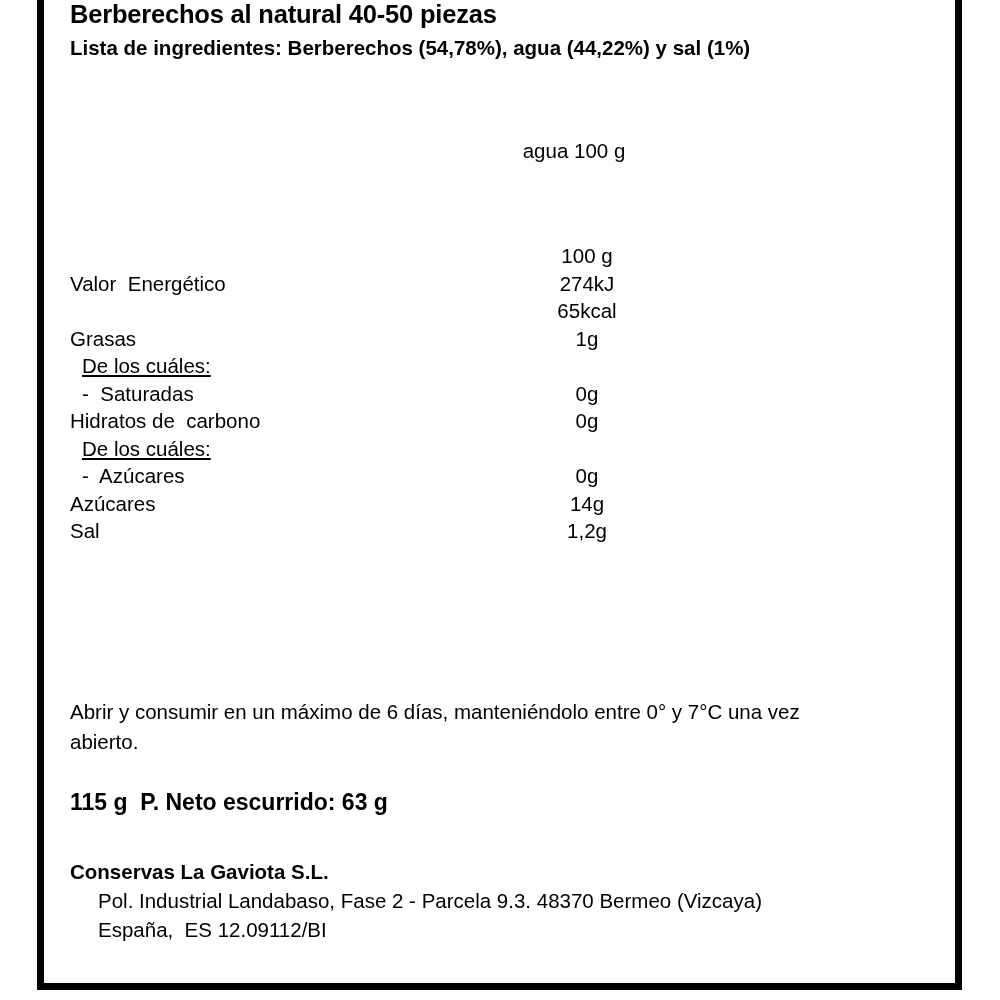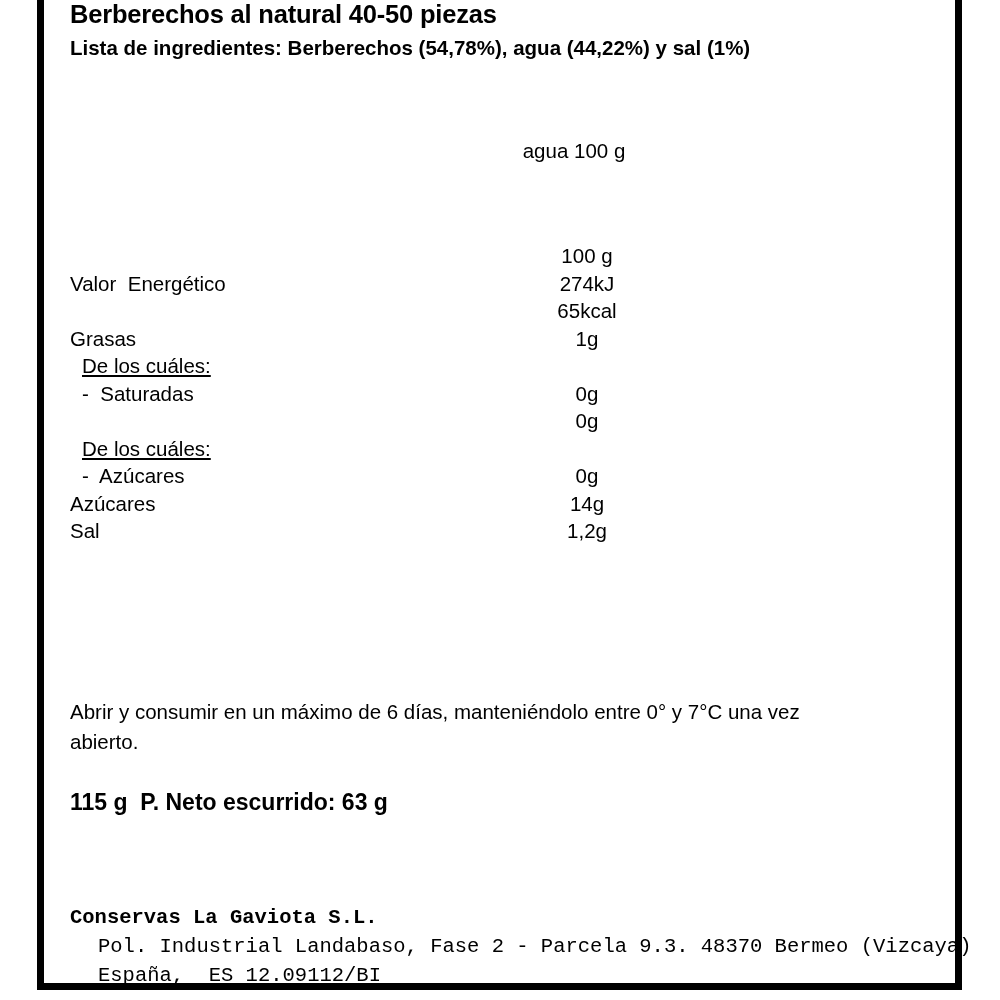--- a/index.html
+++ b/index.html
@@ -115,23 +115,22 @@
     top: 795px;
     font-size: 23px;
     font-weight: bold;
     white-space: pre;
   }
 
   
   .maker {
     position: absolute;
     left: 26px;
-    top: 909px;
+    top: 863px;
     width: 840px;
-    font-family: Liberation Mono, monospace;
   }
   .maker-name {
     font-size: 20.5px;
     font-weight: bold;
     line-height: 29px;
   }
   .maker-addr {
     font-size: 20.5px;
     line-height: 29px;
     white-space: pre;
@@ -179,20 +178,21 @@
         <div class="nlabel ind1">De los cuáles:</div>
         <div class="nvalue"></div>
       </div>
 
       <div class="nrow">
         <div class="nlabel ind2">-  Saturadas</div>
         <div class="nvalue">0g</div>
       </div>
 
       <div class="nrow">
+        <div class="nlabel">Hidratos de  carbono</div>
         <div class="nvalue">0g</div>
       </div>
 
       <div class="nrow">
         <div class="nlabel ind1">De los cuáles:</div>
         <div class="nvalue"></div>
       </div>
 
       <div class="nrow">
         <div class="nlabel ind2">-  Azúcares</div>

